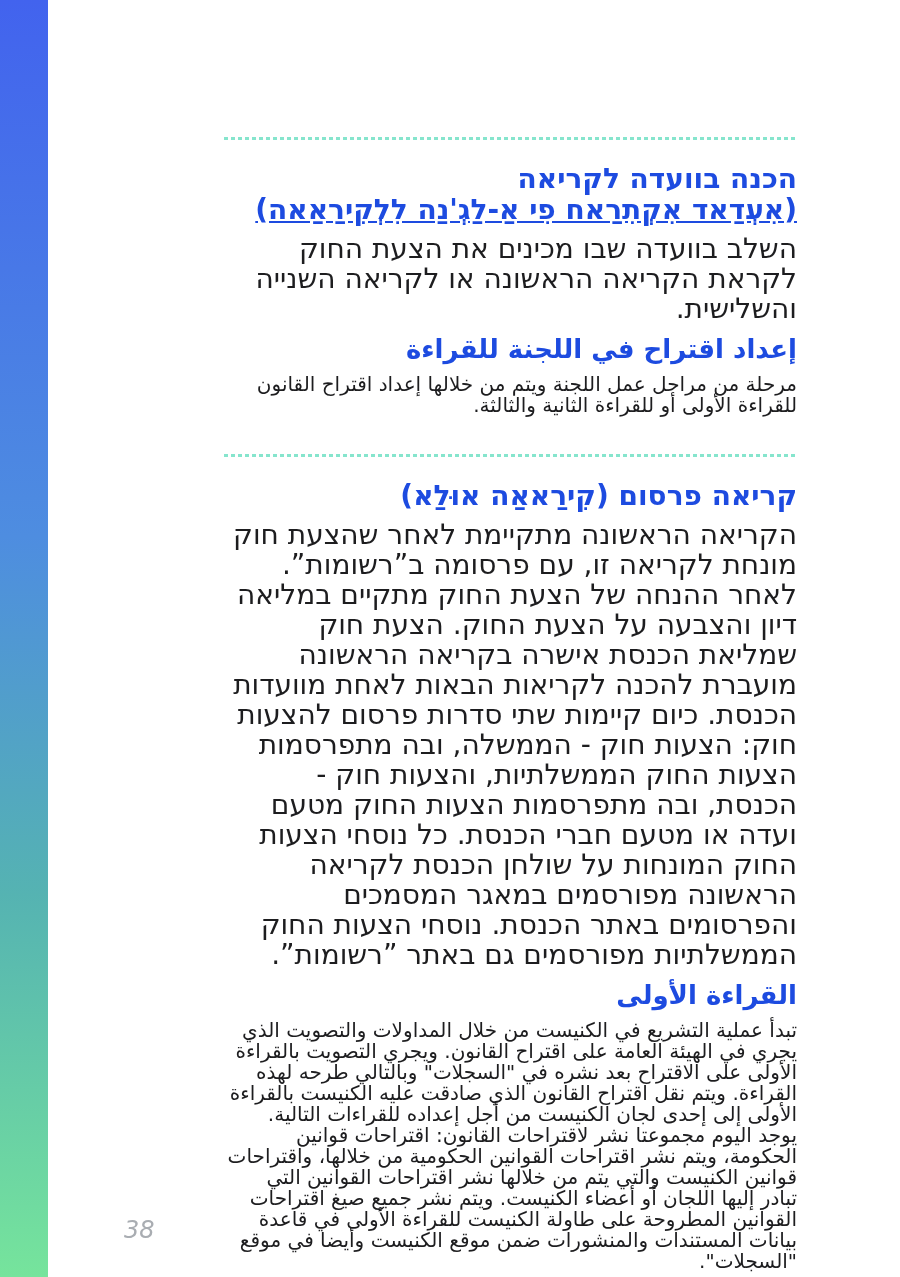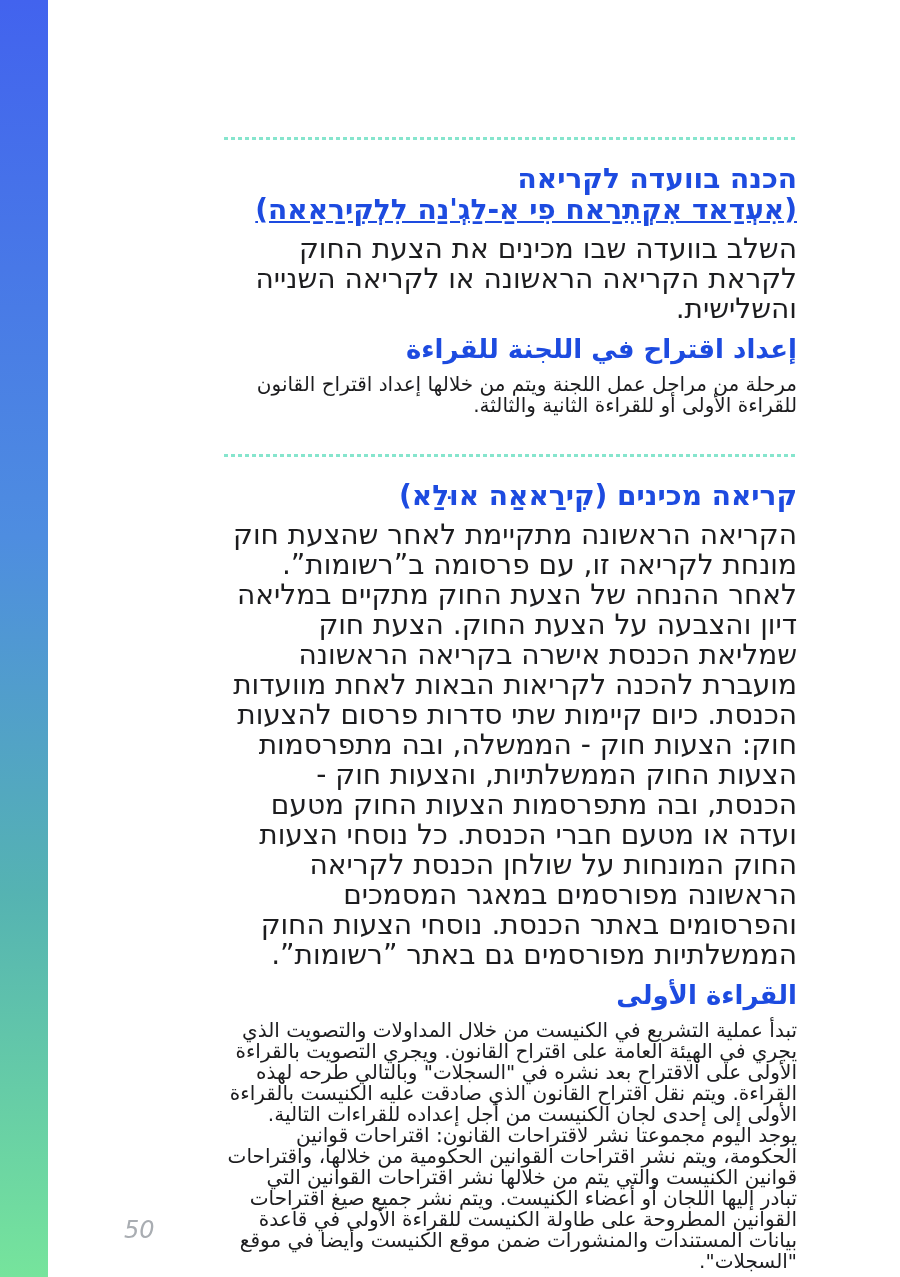--- a/index.html
+++ b/index.html
@@ -87,23 +87,23 @@
     <section>
       <h2 class="he-heading"><span>הכנה בוועדה לקריאה</span><span class="he-translit">(אִעְדַאד אִקְתִרַאח פִי אַ-לַגְ'נַה לִלְקִירַאַאה)</span></h2>
       <p class="he-body">השלב בוועדה שבו מכינים את הצעת החוק לקראת הקריאה הראשונה או לקריאה השנייה והשלישית.</p>
       <h2 class="ar-heading">إعداد اقتراح في اللجنة للقراءة</h2>
       <p class="ar-body">مرحلة من مراحل عمل اللجنة ويتم من خلالها إعداد اقتراح القانون للقراءة الأولى أو للقراءة الثانية والثالثة.</p>
     </section>
 
     <div class="divider divider-2"></div>
 
     <section>
-      <h2 class="he-heading"><span>קריאה מכינים (קִירַאאַה אוּלַא)</span></h2>
+      <h2 class="he-heading"><span>קריאה פרסום (קִירַאאַה אוּלַא)</span></h2>
       <p class="he-body">הקריאה הראשונה מתקיימת לאחר שהצעת חוק מונחת לקריאה זו, עם פרסומה ב”רשומות”. לאחר ההנחה של הצעת החוק מתקיים במליאה דיון והצבעה על הצעת החוק. הצעת חוק שמליאת הכנסת אישרה בקריאה הראשונה מועברת להכנה לקריאות הבאות לאחת מוועדות הכנסת. כיום קיימות שתי סדרות פרסום להצעות חוק: הצעות חוק - הממשלה, ובה מתפרסמות הצעות החוק הממשלתיות, והצעות חוק - הכנסת, ובה מתפרסמות הצעות החוק מטעם ועדה או מטעם חברי הכנסת. כל נוסחי הצעות החוק המונחות על שולחן הכנסת לקריאה הראשונה מפורסמים במאגר המסמכים והפרסומים באתר הכנסת. נוסחי הצעות החוק הממשלתיות מפורסמים גם באתר ”רשומות”.</p>
       <h2 class="ar-heading">القراءة الأولى</h2>
       <p class="ar-body">تبدأ عملية التشريع في الكنيست من خلال المداولات والتصويت الذي يجري في الهيئة العامة على اقتراح القانون. ويجري التصويت بالقراءة الأولى على الاقتراح بعد نشره في "السجلات" وبالتالي طرحه لهذه القراءة. ويتم نقل اقتراح القانون الذي صادقت عليه الكنيست بالقراءة الأولى إلى إحدى لجان الكنيست من أجل إعداده للقراءات التالية. يوجد اليوم مجموعتا نشر لاقتراحات القانون: اقتراحات قوانين الحكومة، ويتم نشر اقتراحات القوانين الحكومية من خلالها، واقتراحات قوانين الكنيست والتي يتم من خلالها نشر اقتراحات القوانين التي تبادر إليها اللجان أو أعضاء الكنيست. ويتم نشر جميع صيغ اقتراحات القوانين المطروحة على طاولة الكنيست للقراءة الأولى في قاعدة بيانات المستندات والمنشورات ضمن موقع الكنيست وأيضا في موقع "السجلات".</p>
     </section>
 
   </div>
 
-  <div class="page-number">50</div>
+  <div class="page-number">38</div>
 
 </div>
 
 </body></html>

